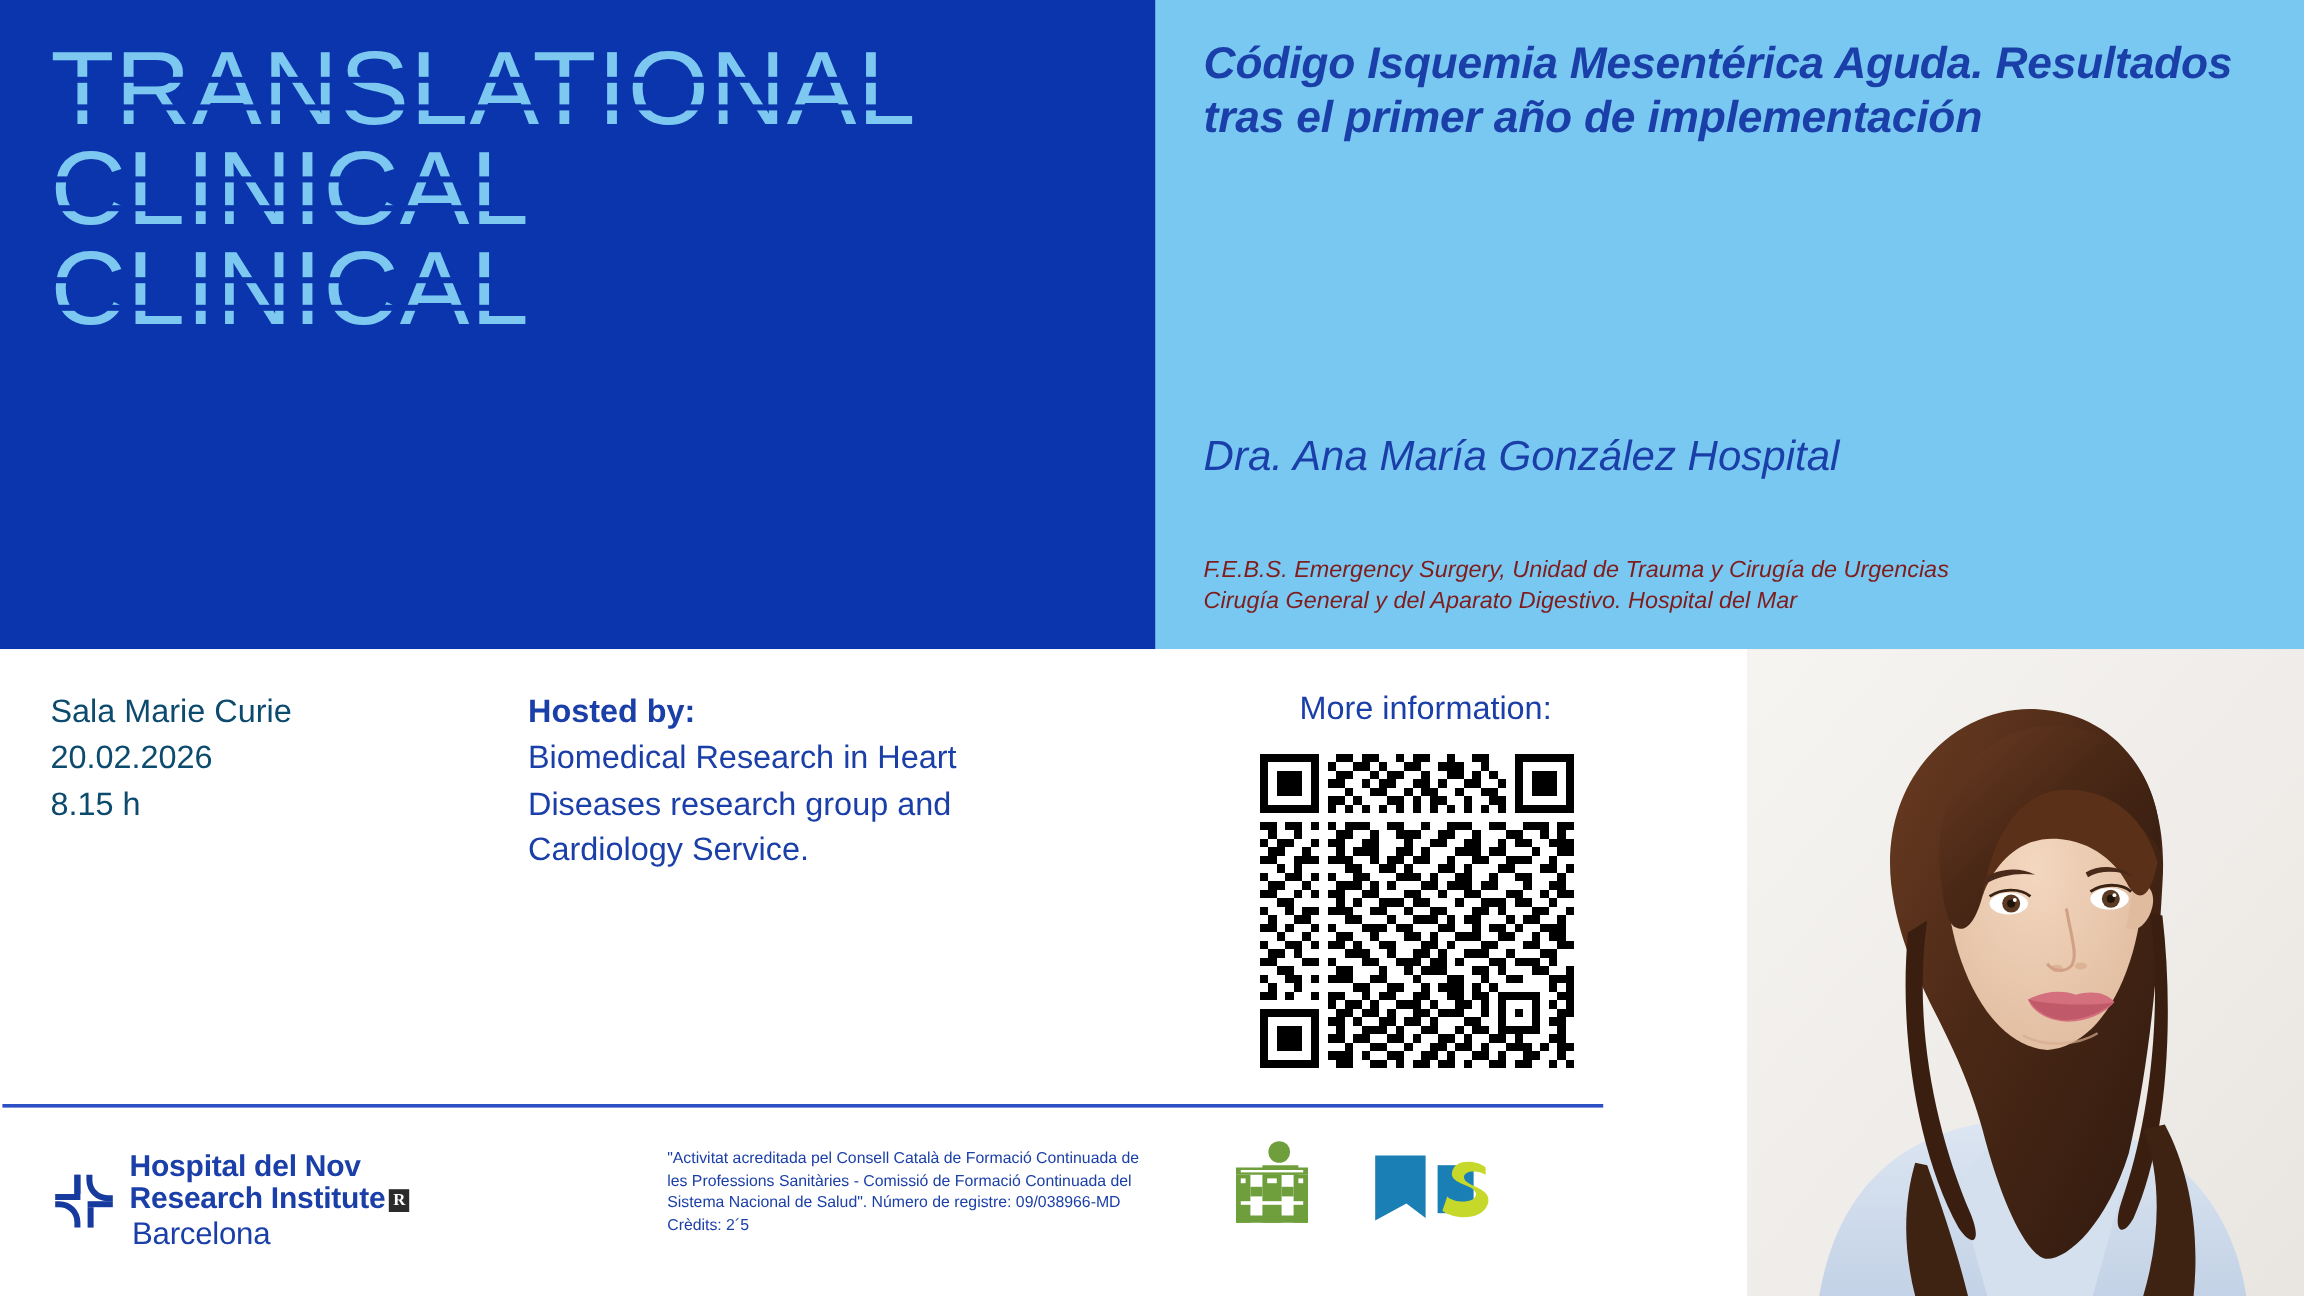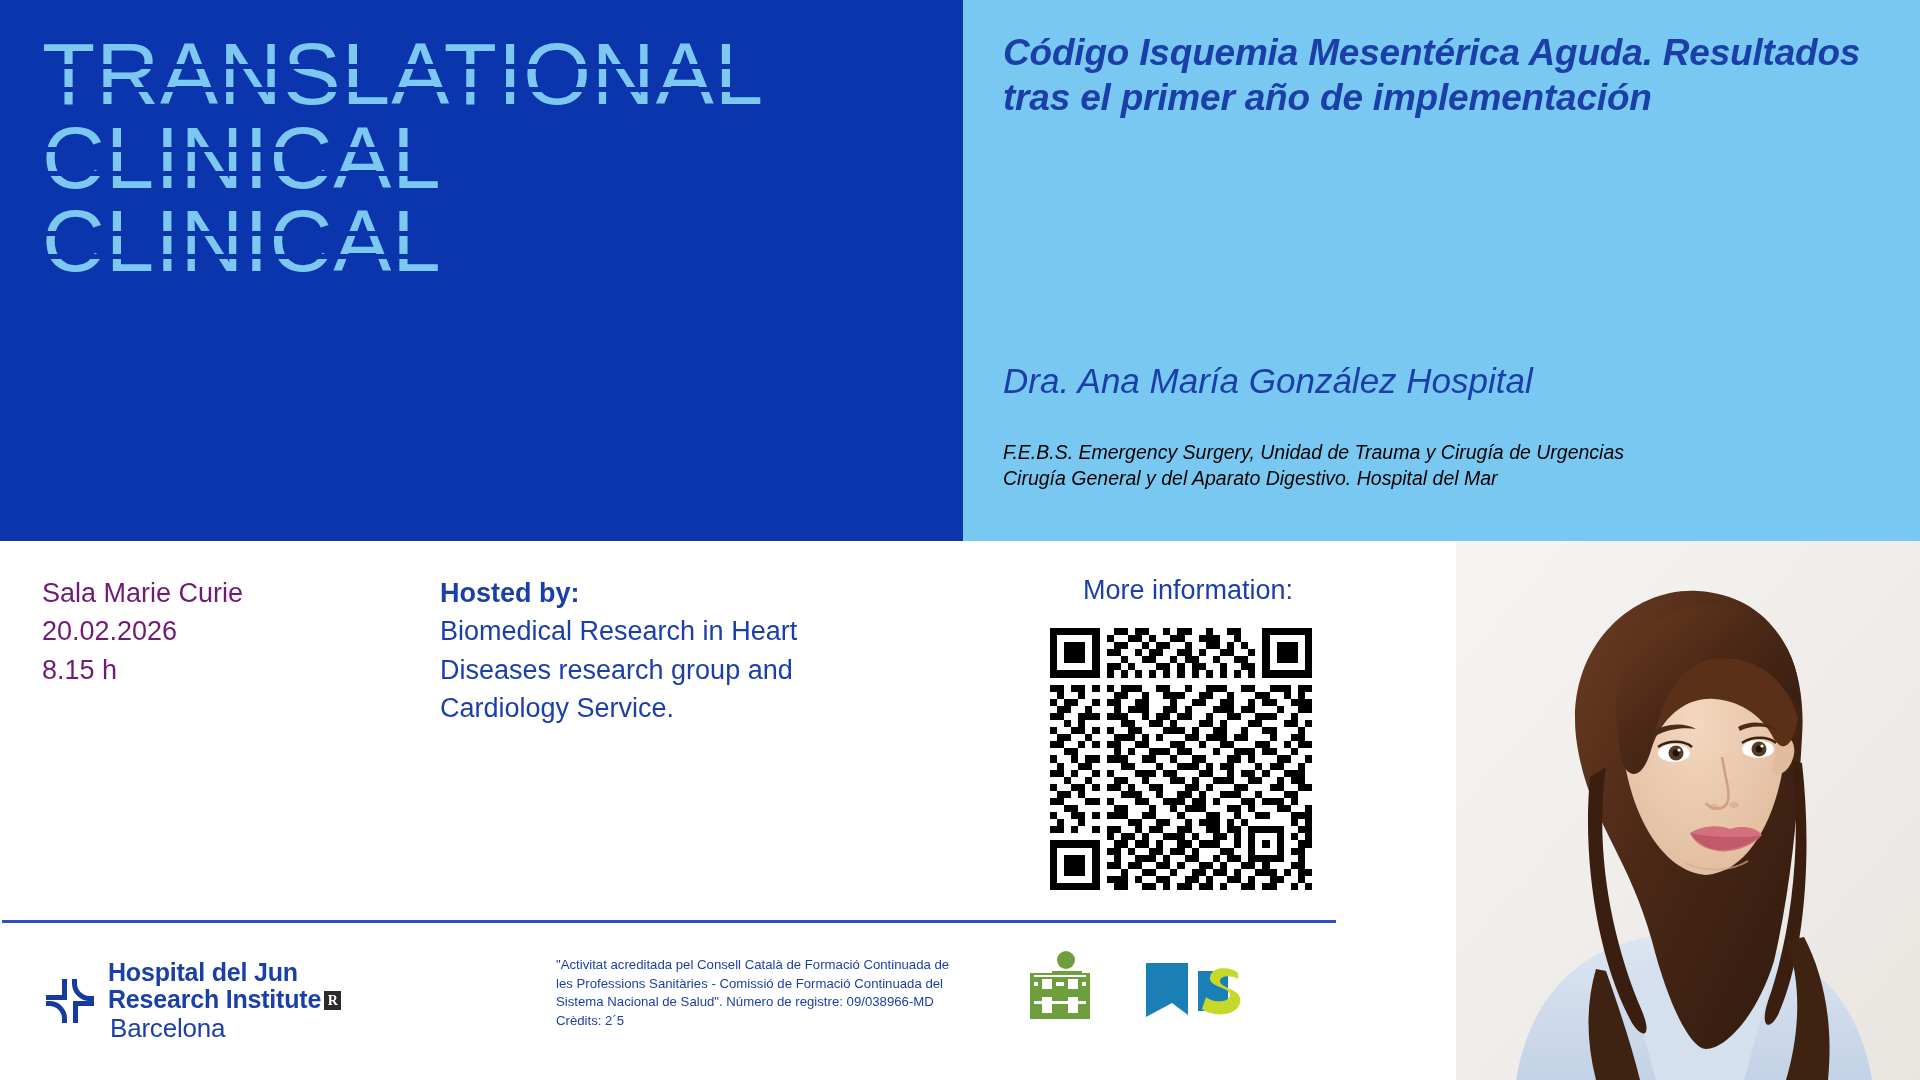--- a/index.html
+++ b/index.html
@@ -97,43 +97,43 @@
     top: 361px;
     width: 890px;
     color: #1b3fa8;
     font-size: 35px;
     font-weight: 400;
     line-height: 1.15;
   }
   .speaker-affil {
     position: absolute;
     left: 40px;
-    top: 440px;
+    top: 463px;
     width: 900px;
-    color: #000000;
+    color: #7f1d1d;
     font-size: 19.5px;
     font-weight: 400;
     line-height: 1.32;
   }
 
   
   .details {
     position: absolute;
     left: 0;
     top: 541px;
     width: 1456px;
     height: 539px;
     background: #ffffff;
   }
   .col-when {
     position: absolute;
     left: 42px;
     top: 33px;
     width: 300px;
-    color: #701a75;
+    color: #0c4a6e;
     font-size: 27px;
     line-height: 1.42;
   }
   .col-host {
     position: absolute;
     left: 440px;
     top: 33px;
     width: 400px;
     color: #1b3fa8;
     font-size: 27px;
@@ -671,21 +671,21 @@
         <rect x="18" y="4" width="5" height="21"></rect>
         <path d="M28 4 h5 v5 a12 12 0 0 0 12 12 h5 v5 h-5 A22 22 0 0 1 28 9 Z" opacity="0"></path>
         <path d="M29 4 h-1 v4.5 A17.5 17.5 0 0 0 45.5 26 H50 v-5 h-4.5 A12.5 12.5 0 0 1 33 8.5 V4 Z"></path>
         <path d="M23 48 h-5 v-4.5 A17.5 17.5 0 0 0 .5 26 H-4 v5" opacity="0"></path>
         <path d="M22 48 h-4 v-4.5 A12.5 12.5 0 0 0 5.5 31 H2 v-5 h3.5 A17.5 17.5 0 0 1 23 43.5 V48 Z"></path>
         <rect x="29" y="26" width="21" height="5"></rect>
         <rect x="29" y="31" width="5" height="17"></rect>
       </g>
     </svg>
     <div class="hosp-text">
-      <span class="ln1">Hospital del Jun</span>
+      <span class="ln1">Hospital del Nov</span>
       <span class="ln2"><span>Research Institute</span><span class="reg-badge">R</span></span>
       <span class="ln3">Barcelona</span>
     </div>
   </div>
 
   <div class="accred">"Activitat acreditada pel Consell Català de Formació Continuada de les Professions Sanitàries - Comissió de Formació Continuada del Sistema Nacional de Salud". Número de registre: 09/038966-MD    Crèdits: 2´5</div>
 
   <div class="partner-logos">
     <svg width="76" height="82" viewBox="0 0 76 82">
       <g fill="#6f9e3c">

